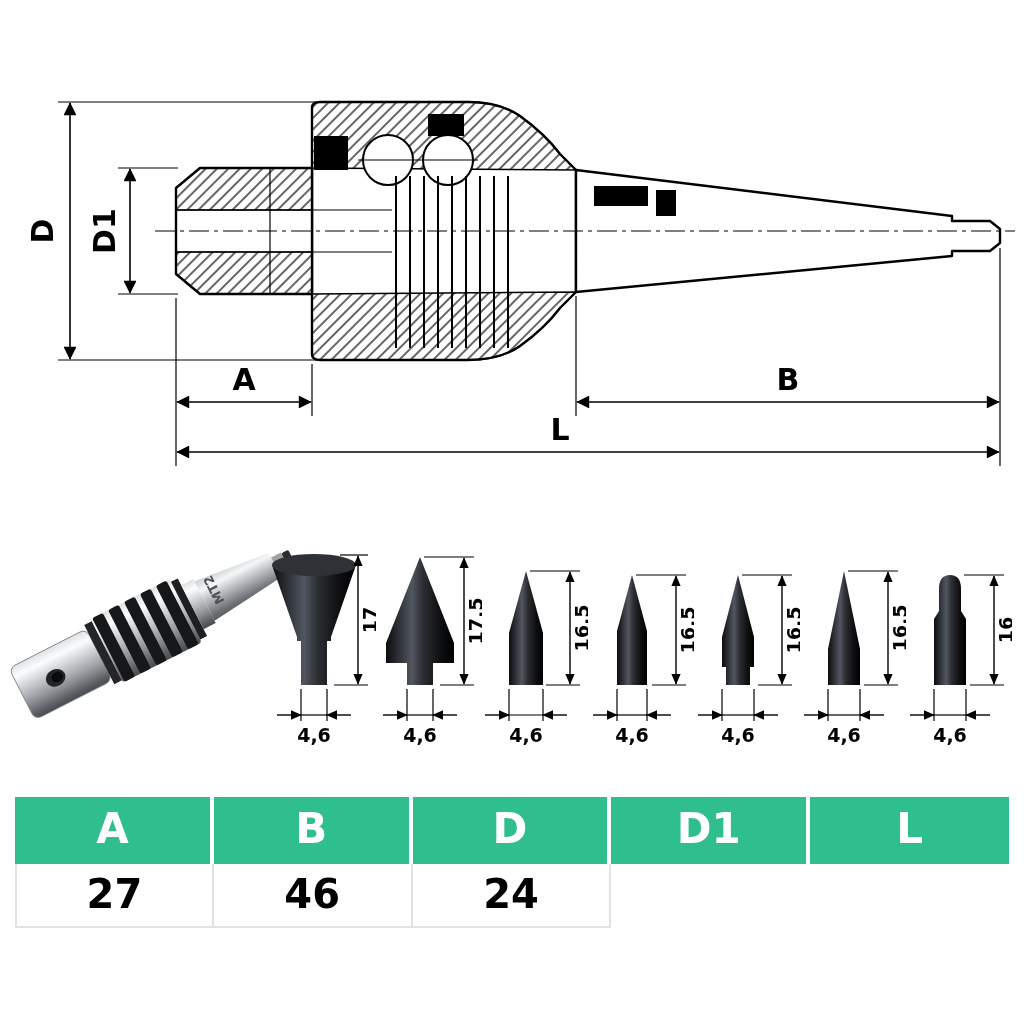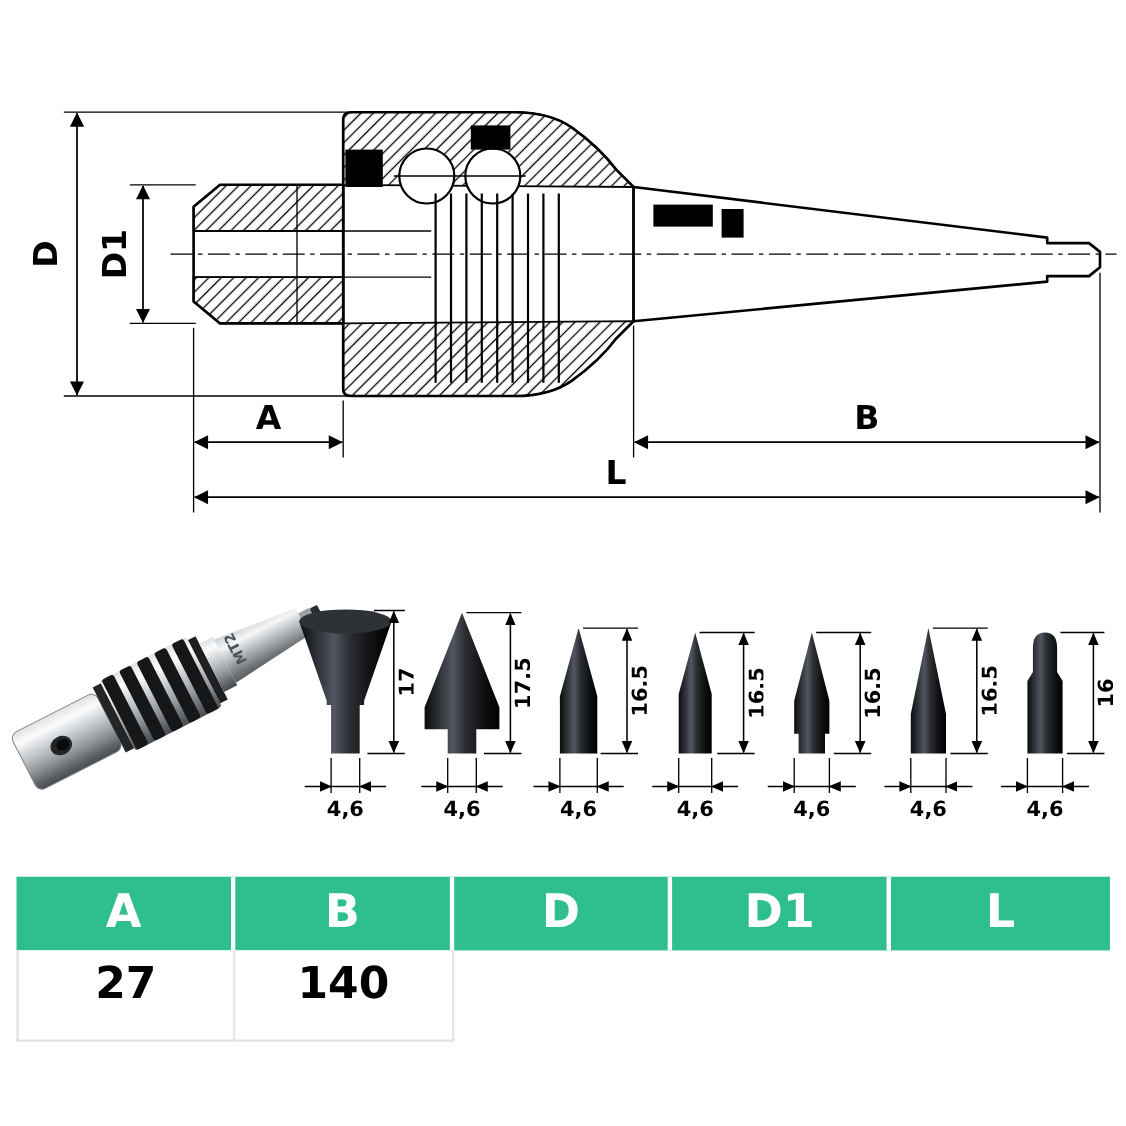--- a/index.html
+++ b/index.html
@@ -24,21 +24,21 @@
 
   .spec-table { position:absolute; left:15px; right:15px; top:797px; }
   .trow { display:grid; grid-template-columns:repeat(5,1fr); }
   .hcell {
     background:#2FBE8D; color:#fff; font-weight:bold; font-size:42px;
     text-align:center; padding:7px 0 11px; border-right:4px solid #fff;
   }
   .hcell:last-child { border-right:none; }
   .vcell {
     background:#fff; color:#000; font-weight:bold; font-size:40px;
-    text-align:center; padding:7px 0 28px;
+    text-align:center; padding:7px 0 9px;
     border-right:2px solid #dfe3e1; border-bottom:2px solid #dfe3e1;
   }
   .vcell:first-child { border-left:2px solid #dfe3e1; }
 </style>
 </head>
 <body>
 
 <svg width="0" height="0" style="position:absolute" aria-hidden="true">
   <defs>
     <linearGradient id="gSilver" x1="0" y1="0" x2="0" y2="1">
@@ -265,15 +265,16 @@
 <div class="spec-table">
   <div class="trow">
     <div class="hcell">A</div>
     <div class="hcell">B</div>
     <div class="hcell">D</div>
     <div class="hcell">D1</div>
     <div class="hcell">L</div>
   </div>
   <div class="trow">
     <div class="vcell">27</div>
-    <div class="vcell">140</div>
+    <div class="vcell">46</div>
+    <div class="vcell">24</div>
   </div>
 </div>
 
 </body></html>

